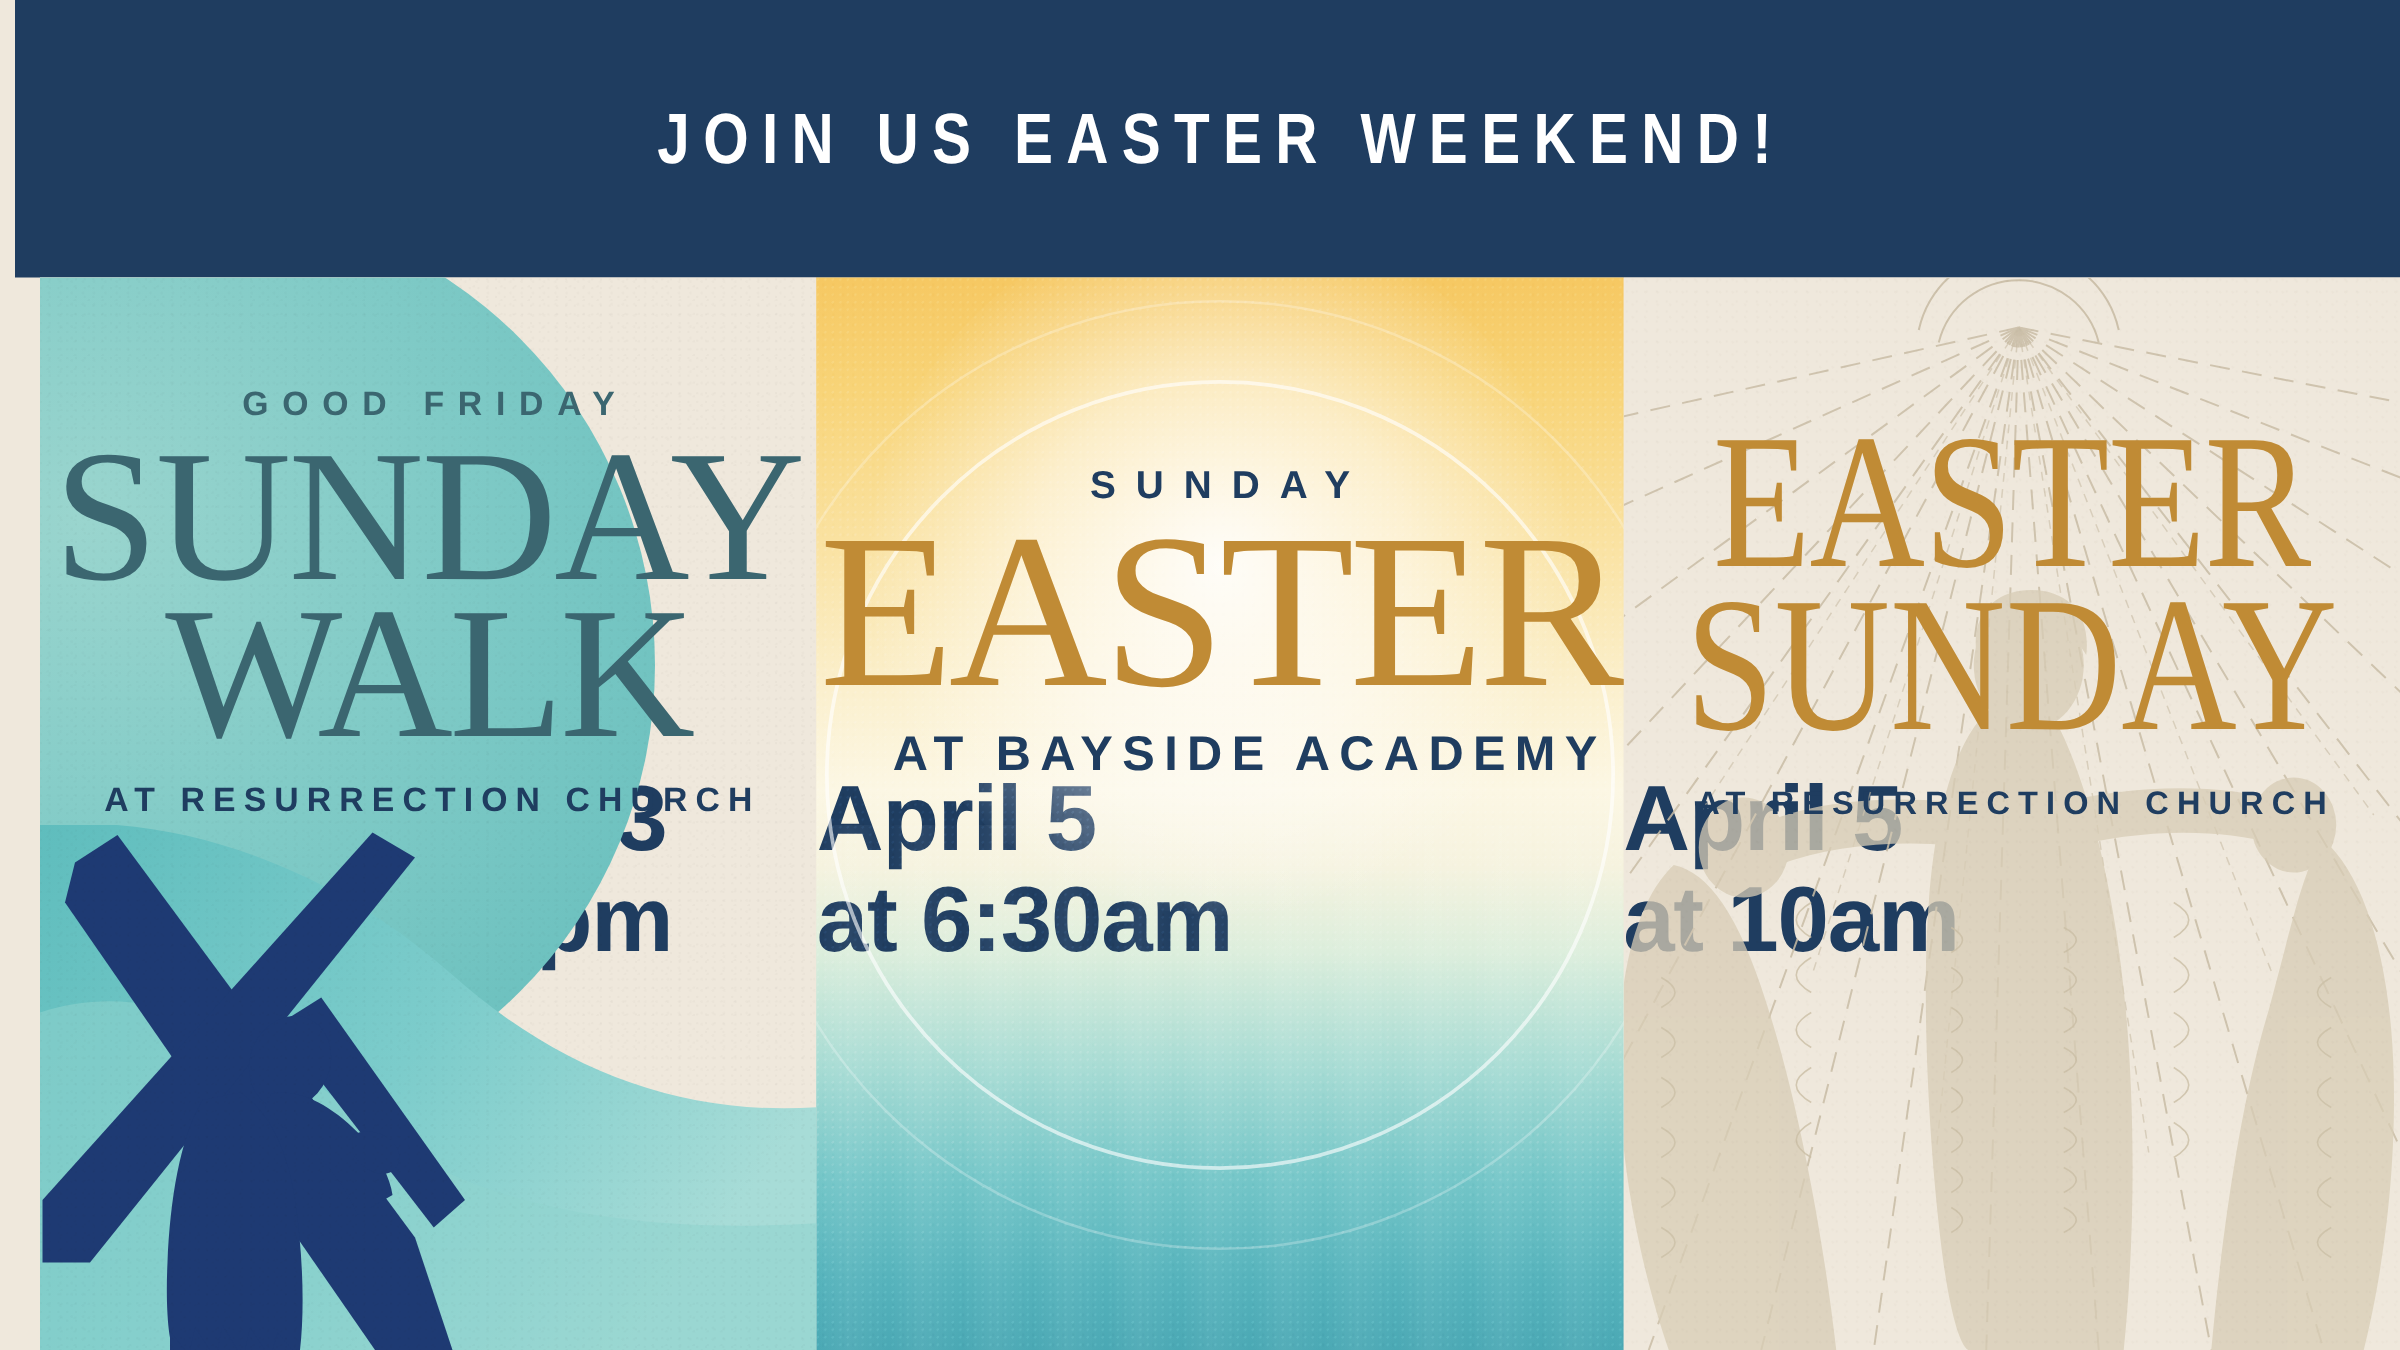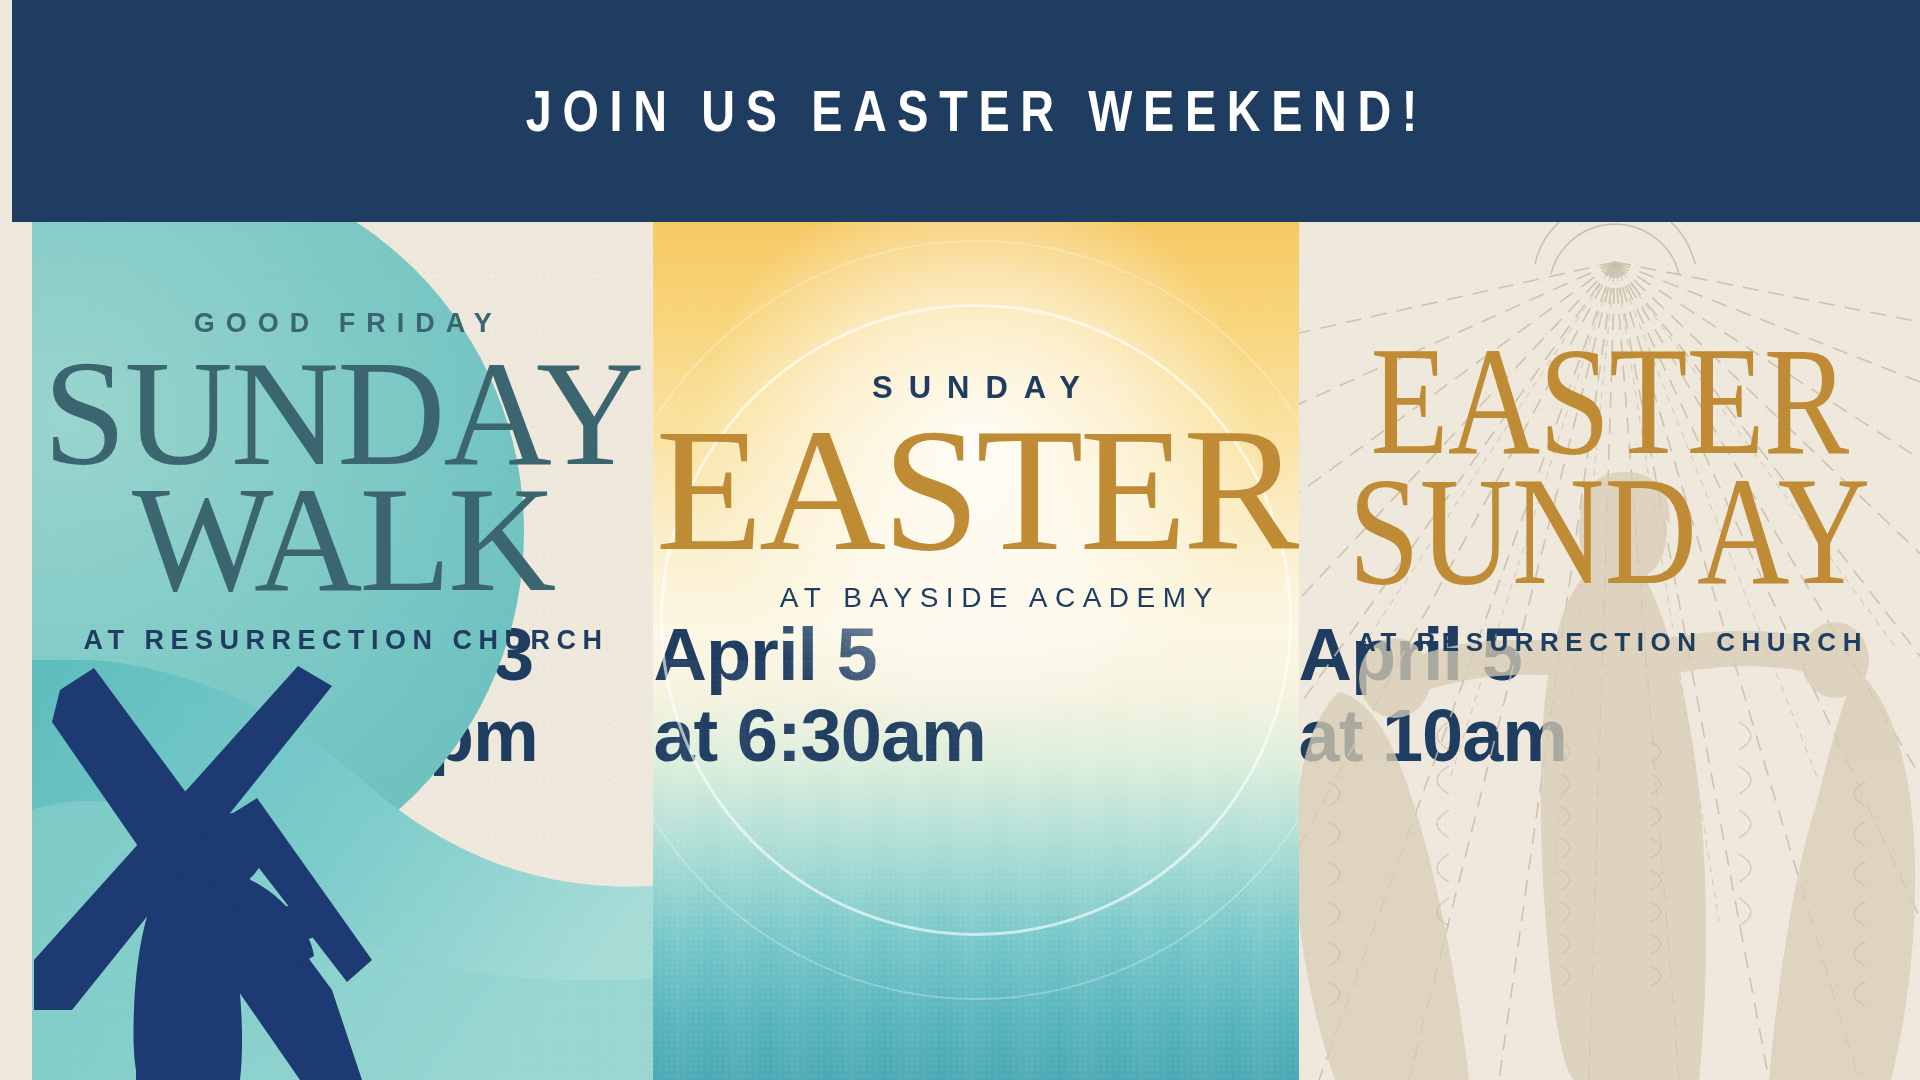--- a/index.html
+++ b/index.html
@@ -113,21 +113,21 @@
   }
   .p2 .kicker {
     margin-top:148px; color:#1F3D60; font-size:31px; font-weight:bold;
     letter-spacing:16px; text-indent:16px;
   }
   .p2 .title1 {
     color:#C08B35; font-size:176px; letter-spacing:-4px; margin-top:10px;
     font-family:"Liberation Serif", serif; line-height:.84;
   }
   .p2 .venue {
-    margin-top:18px; color:#1F3D60; font-size:28px; font-weight:normal;
+    margin-top:18px; color:#1F3D60; font-size:39px; font-weight:bold;
     letter-spacing:7.5px; text-indent:7.5px;margin-left:40px;
   }
   .p2 .datestack { top:392px; left:0; right:0; }
 
   
   .p3 { background:#EFE8DC; }
   .p3-rays { position:absolute; left:0; top:0; width:632px; height:858px; z-index:1; }
   .p3-fig  { position:absolute; left:0; top:0; width:632px; height:858px; z-index:2; }
   .p3-noise {
     position:absolute; inset:0; z-index:5; opacity:.22; mix-blend-mode:multiply;

